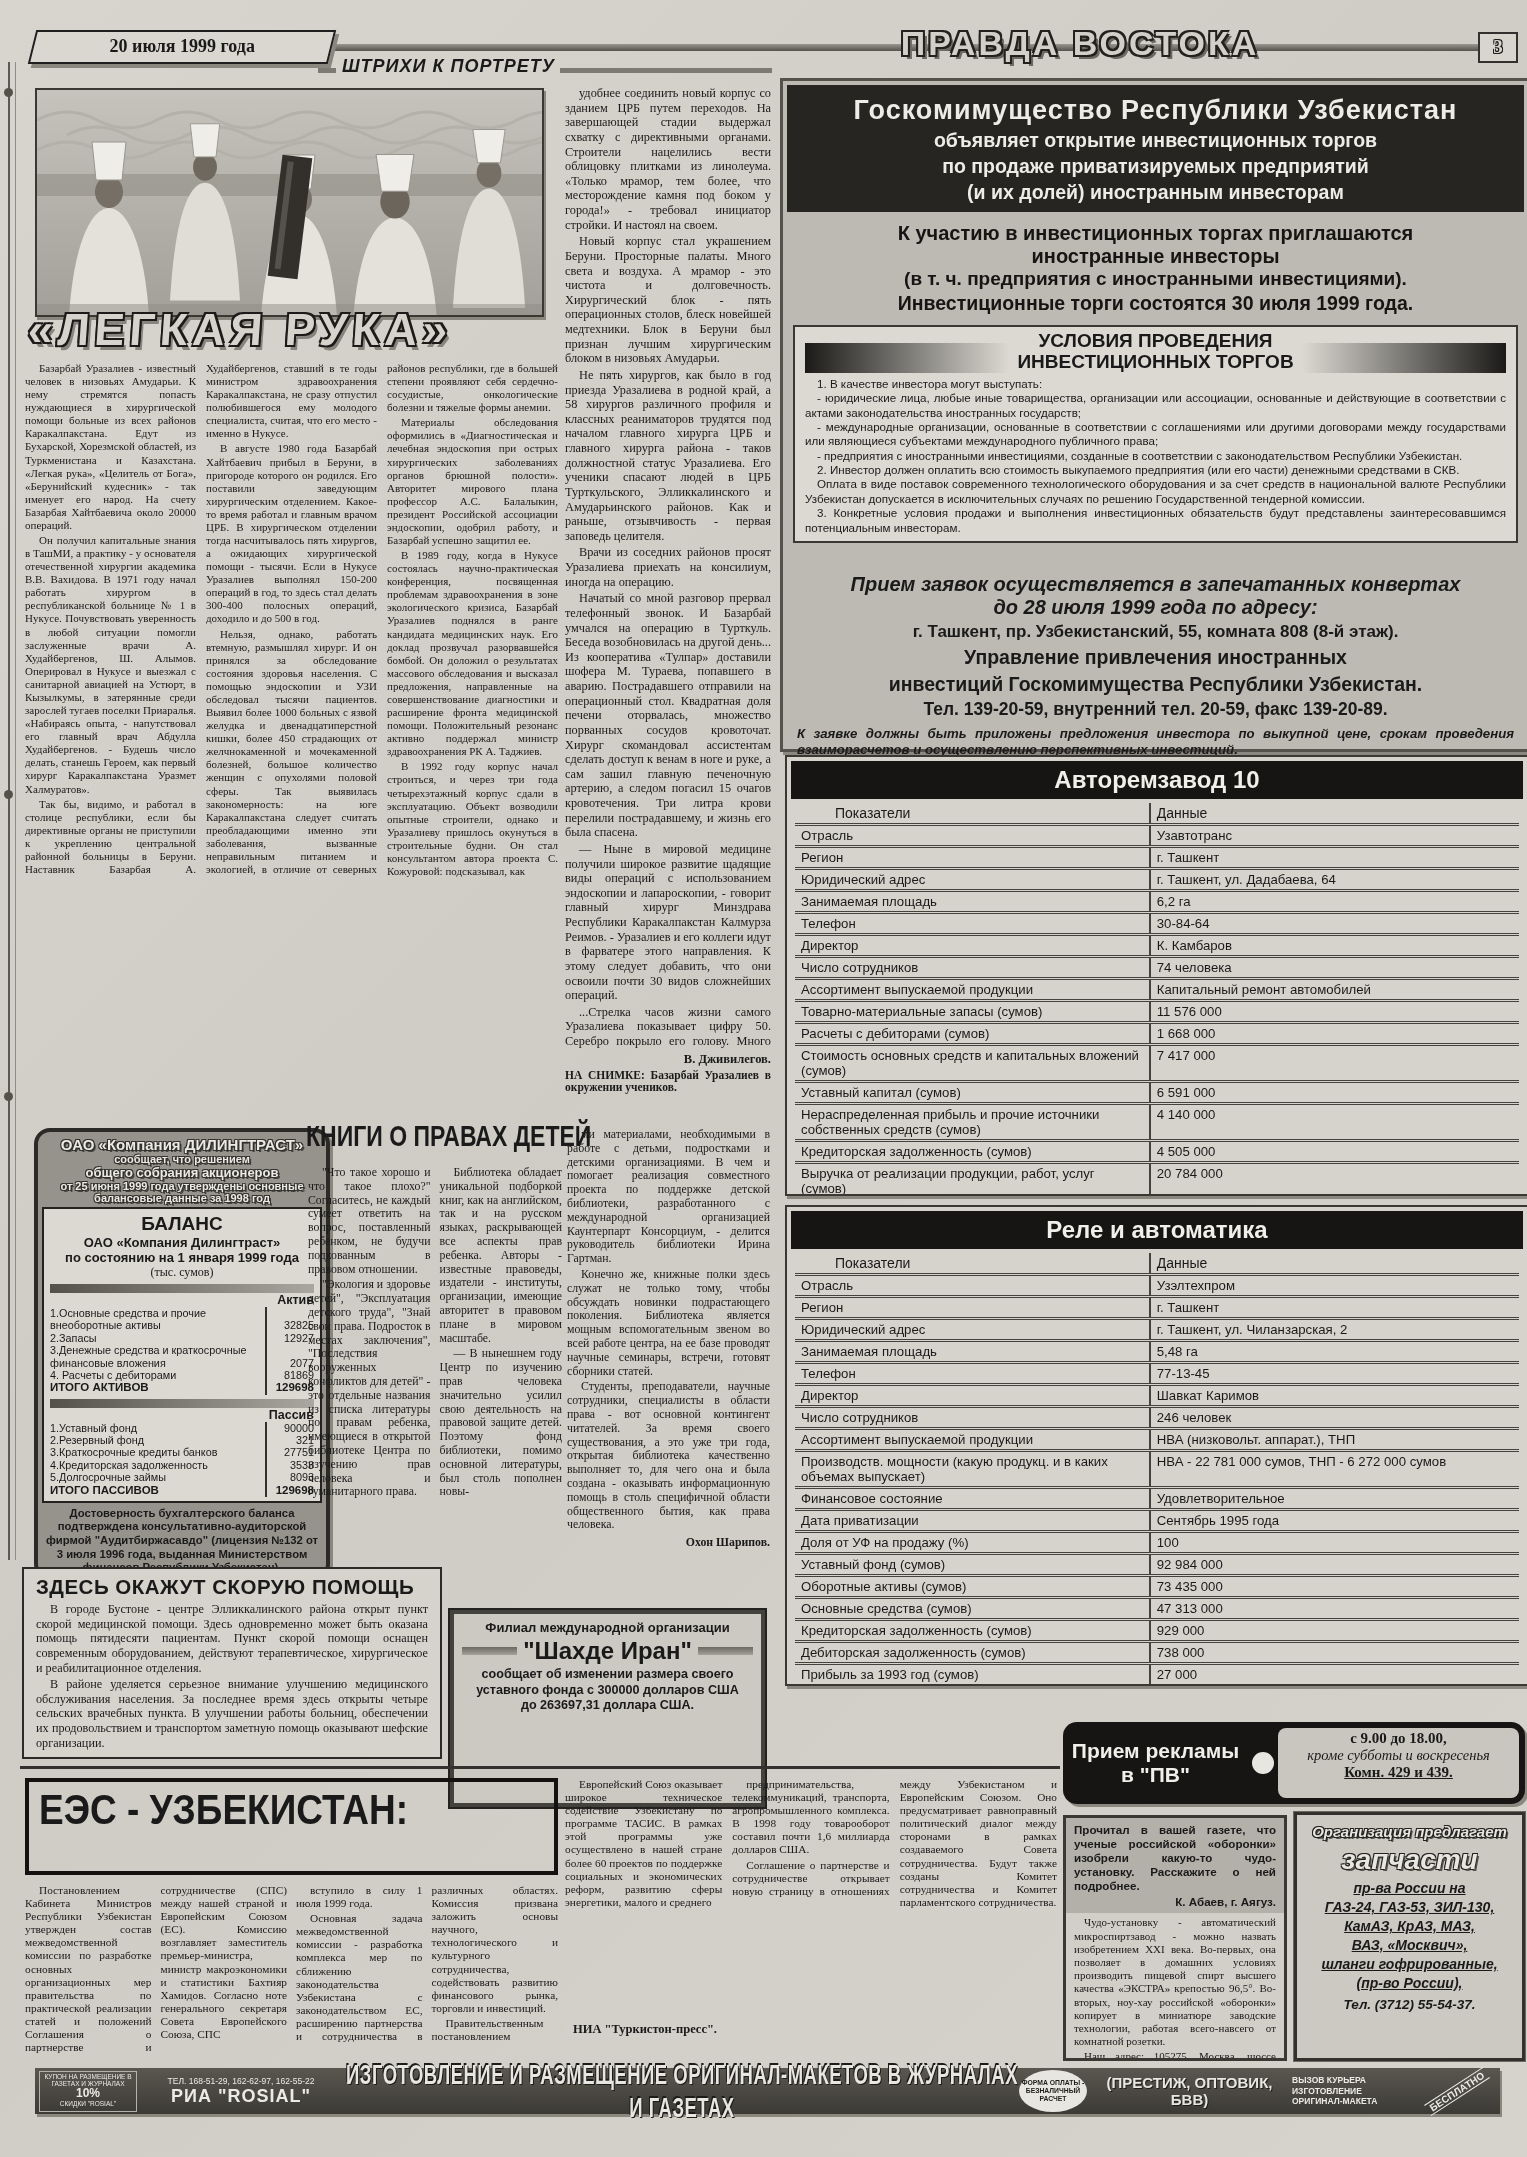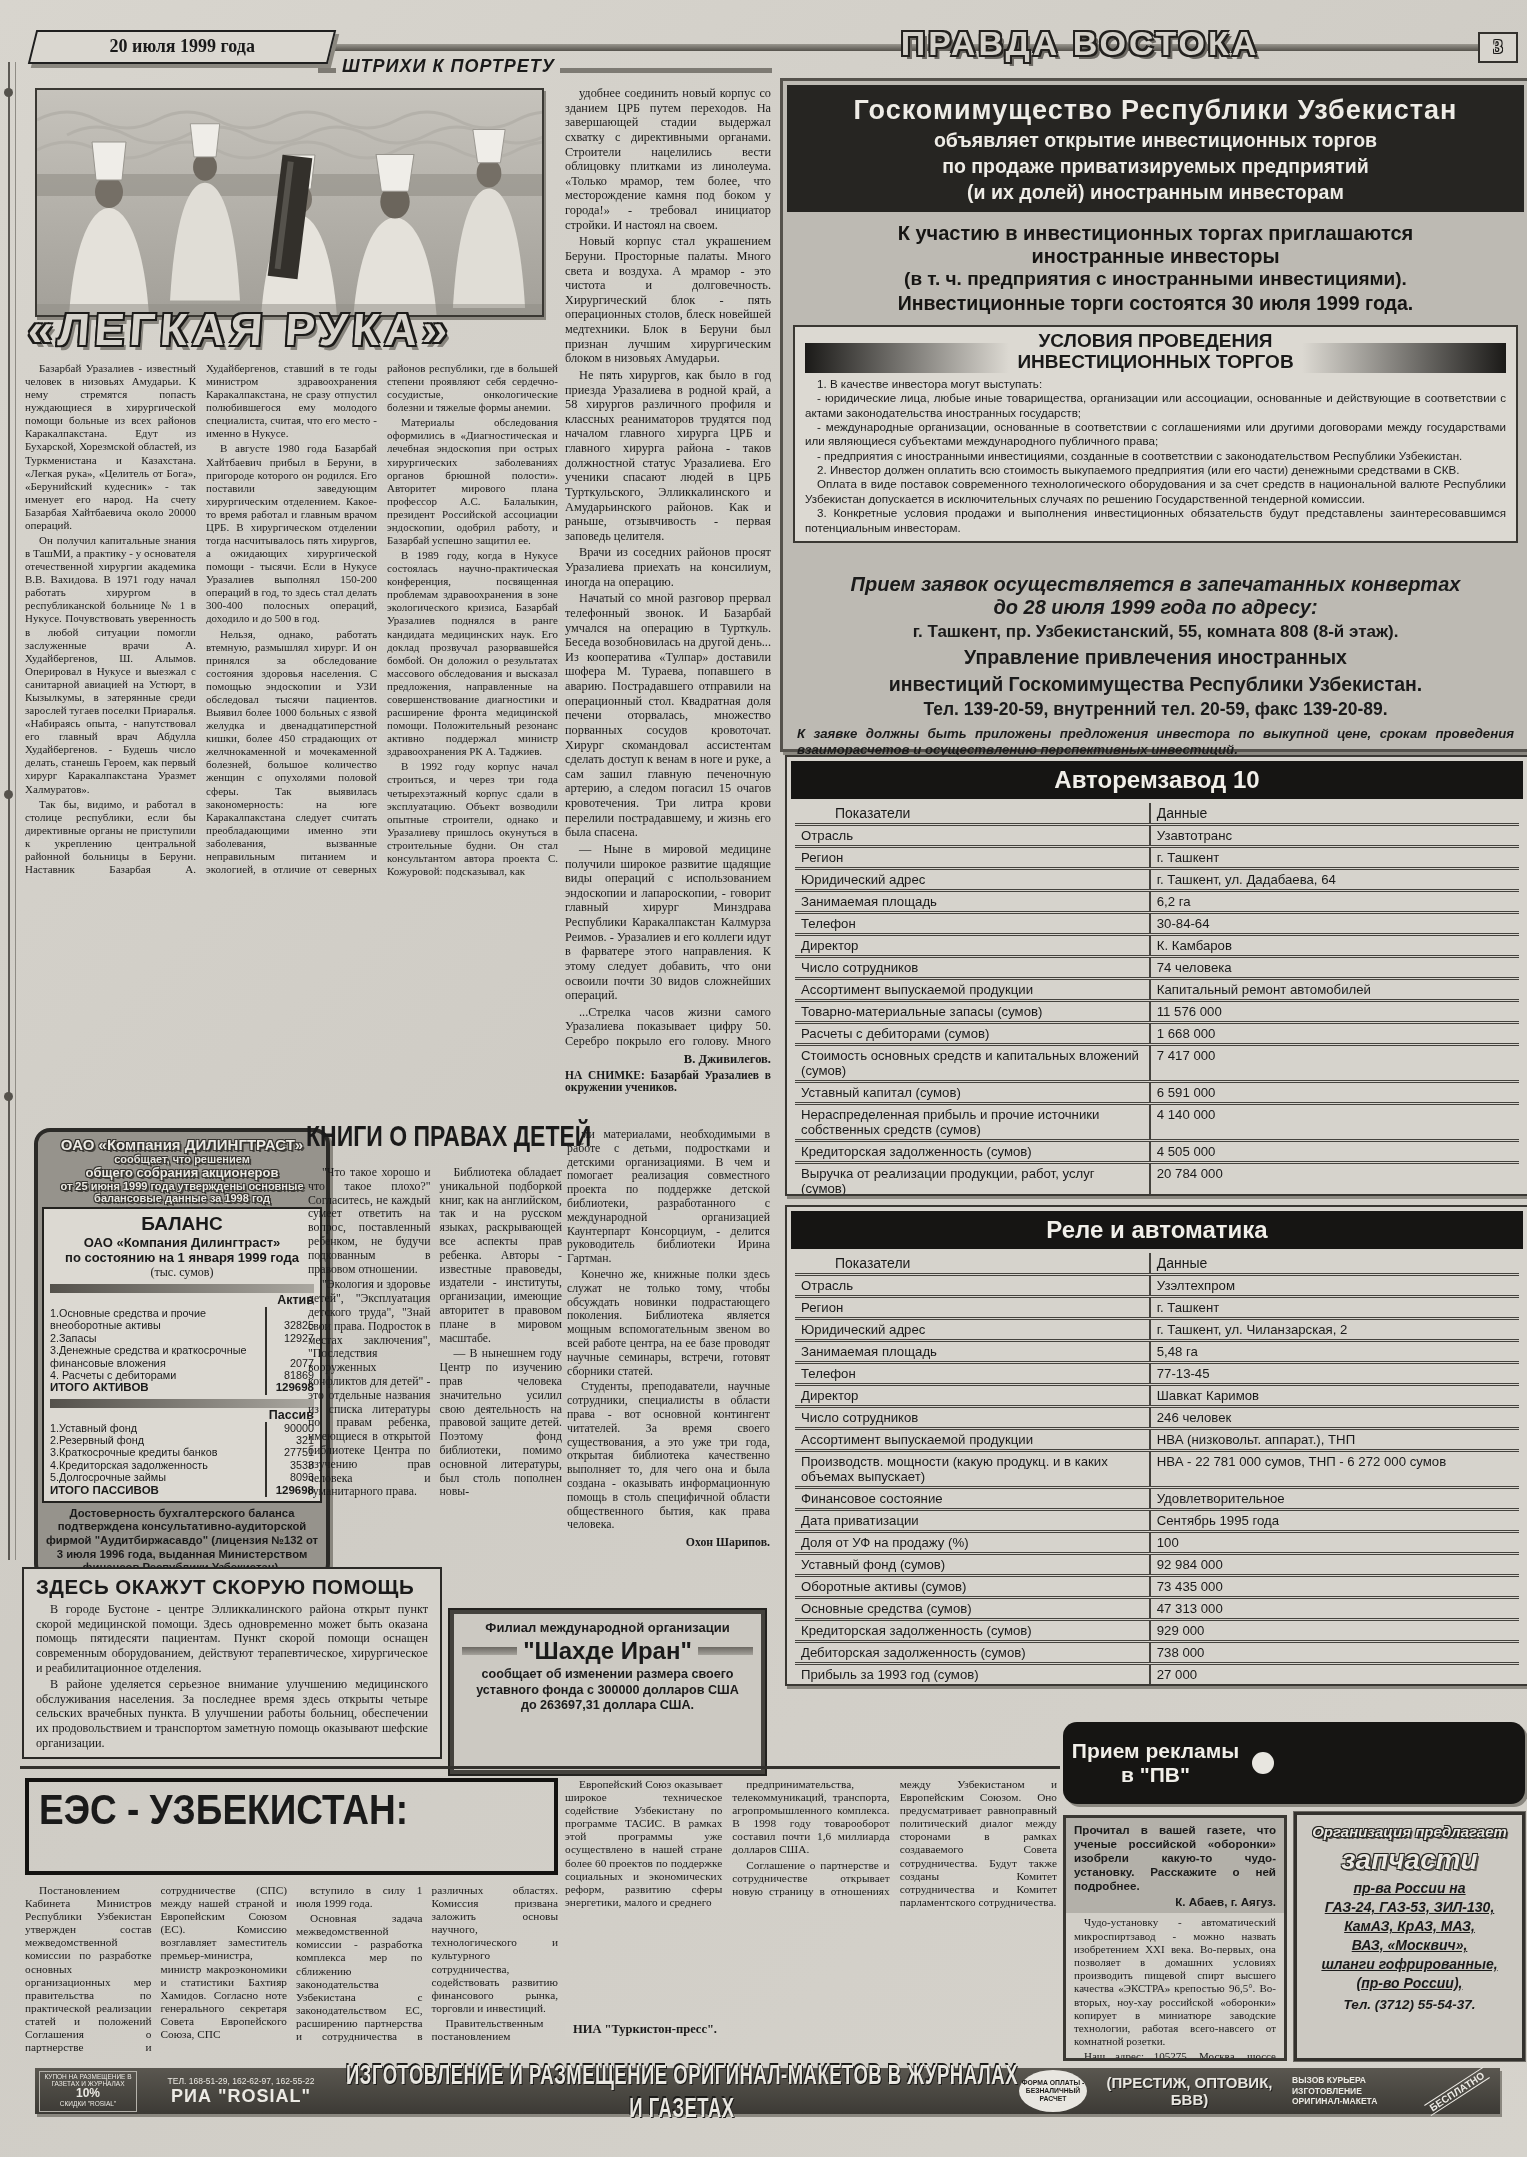--- a/index.html
+++ b/index.html
@@ -103,21 +103,21 @@
   .books-right{left:567px;top:1128px;width:203px;height:477px;font-size:11.8px;line-height:1.17;}
   .books-byline{font-weight:bold;text-align:right;margin-top:4px;}
 
   
   .ambulance{left:22px;top:1567px;width:420px;height:192px;border:2px solid #2b2a27;background:#d6d3cc;padding:6px 12px;box-sizing:border-box;}
   .amb-title{font-weight:bold;font-size:20.5px;font-family:"Liberation Sans",sans-serif;letter-spacing:.5px;}
   .amb-body{font-size:12.2px;line-height:1.2;margin-top:3px;}
   .amb-byline{font-weight:bold;text-align:center;margin-top:6px;font-size:13px;}
 
   
-  .shahde{left:450px;top:1610px;width:315px;height:164px;border:4px solid #44423d;outline:2px solid #23221f;
+  .shahde{left:450px;top:1610px;width:315px;height:197px;border:4px solid #44423d;outline:2px solid #23221f;
           background:#ccc9c2;text-align:center;padding:6px 8px;box-sizing:border-box;font-family:"Liberation Sans",sans-serif;}
   .sh-l0{font-weight:bold;font-size:13px;}
   .sh-l1{font-weight:bold;font-size:24px;margin:2px 0;display:flex;align-items:center;gap:6px;justify-content:center;}
   .sh-l1 i{flex:1;height:8px;background:linear-gradient(#6b6862,#a5a29b);}
   .sh-l2{font-weight:bold;font-size:12.6px;line-height:1.25;}
 
   .rule-bottom{left:20px;top:1766px;width:1040px;height:3px;background:#33312d;}
 
   
   .eec-box{left:25px;top:1778px;width:533px;height:97px;border:4px solid #131210;padding:4px 10px;box-sizing:border-box;
@@ -600,20 +600,25 @@
       <p>Соглашение о партнерстве и сотрудничестве открывает новую страницу в отношениях между Узбекистаном и Европейским Союзом. Оно предусматривает равноправный политический диалог между сторонами в рамках создаваемого Совета сотрудничества. Будут также созданы Комитет сотрудничества и Комитет парламентского сотрудничества.</p>
     </div>
   <div class="abs eec-byline">НИА "Туркистон-пресс".</div>
 
   <div class="abs prm">
     <div class="prm-left">
       <div>Прием рекламы</div>
       <div>в "ПВ"</div>
     </div>
     <div class="prm-dot"></div>
+    <div class="prm-right">
+      <div class="r1">с 9.00 до 18.00,</div>
+      <div class="r2">кроме субботы и воскресенья</div>
+      <div class="r3">Комн. 429 и 439.</div>
+    </div>
   </div>
 
   <div class="abs wonder clip">
     <div class="wonder-q">
       <span>Прочитал в вашей газете, что ученые российской «оборонки» изобрели какую-то чудо-установку. Расскажите о ней подробнее.</span>
       <div class="wonder-sig">К. Абаев, г. Аягуз.</div>
     </div>
     <div class="wonder-a">
         <p>Чудо-установку - автоматический микроспиртзавод - можно назвать изобретением XXI века. Во-первых, она позволяет в домашних условиях производить пищевой спирт высшего качества «ЭКСТРА» крепостью 96,5°. Во-вторых, ноу-хау российской «оборонки» копирует в миниатюре заводские технологии, работая всего-навсего от комнатной розетки.</p>
         <p>Наш адрес: 105275, Москва, шоссе Энтузиастов, 29. Телефоны: (095) 176-29-12, 176-29-50, 529-77-00.</p>

